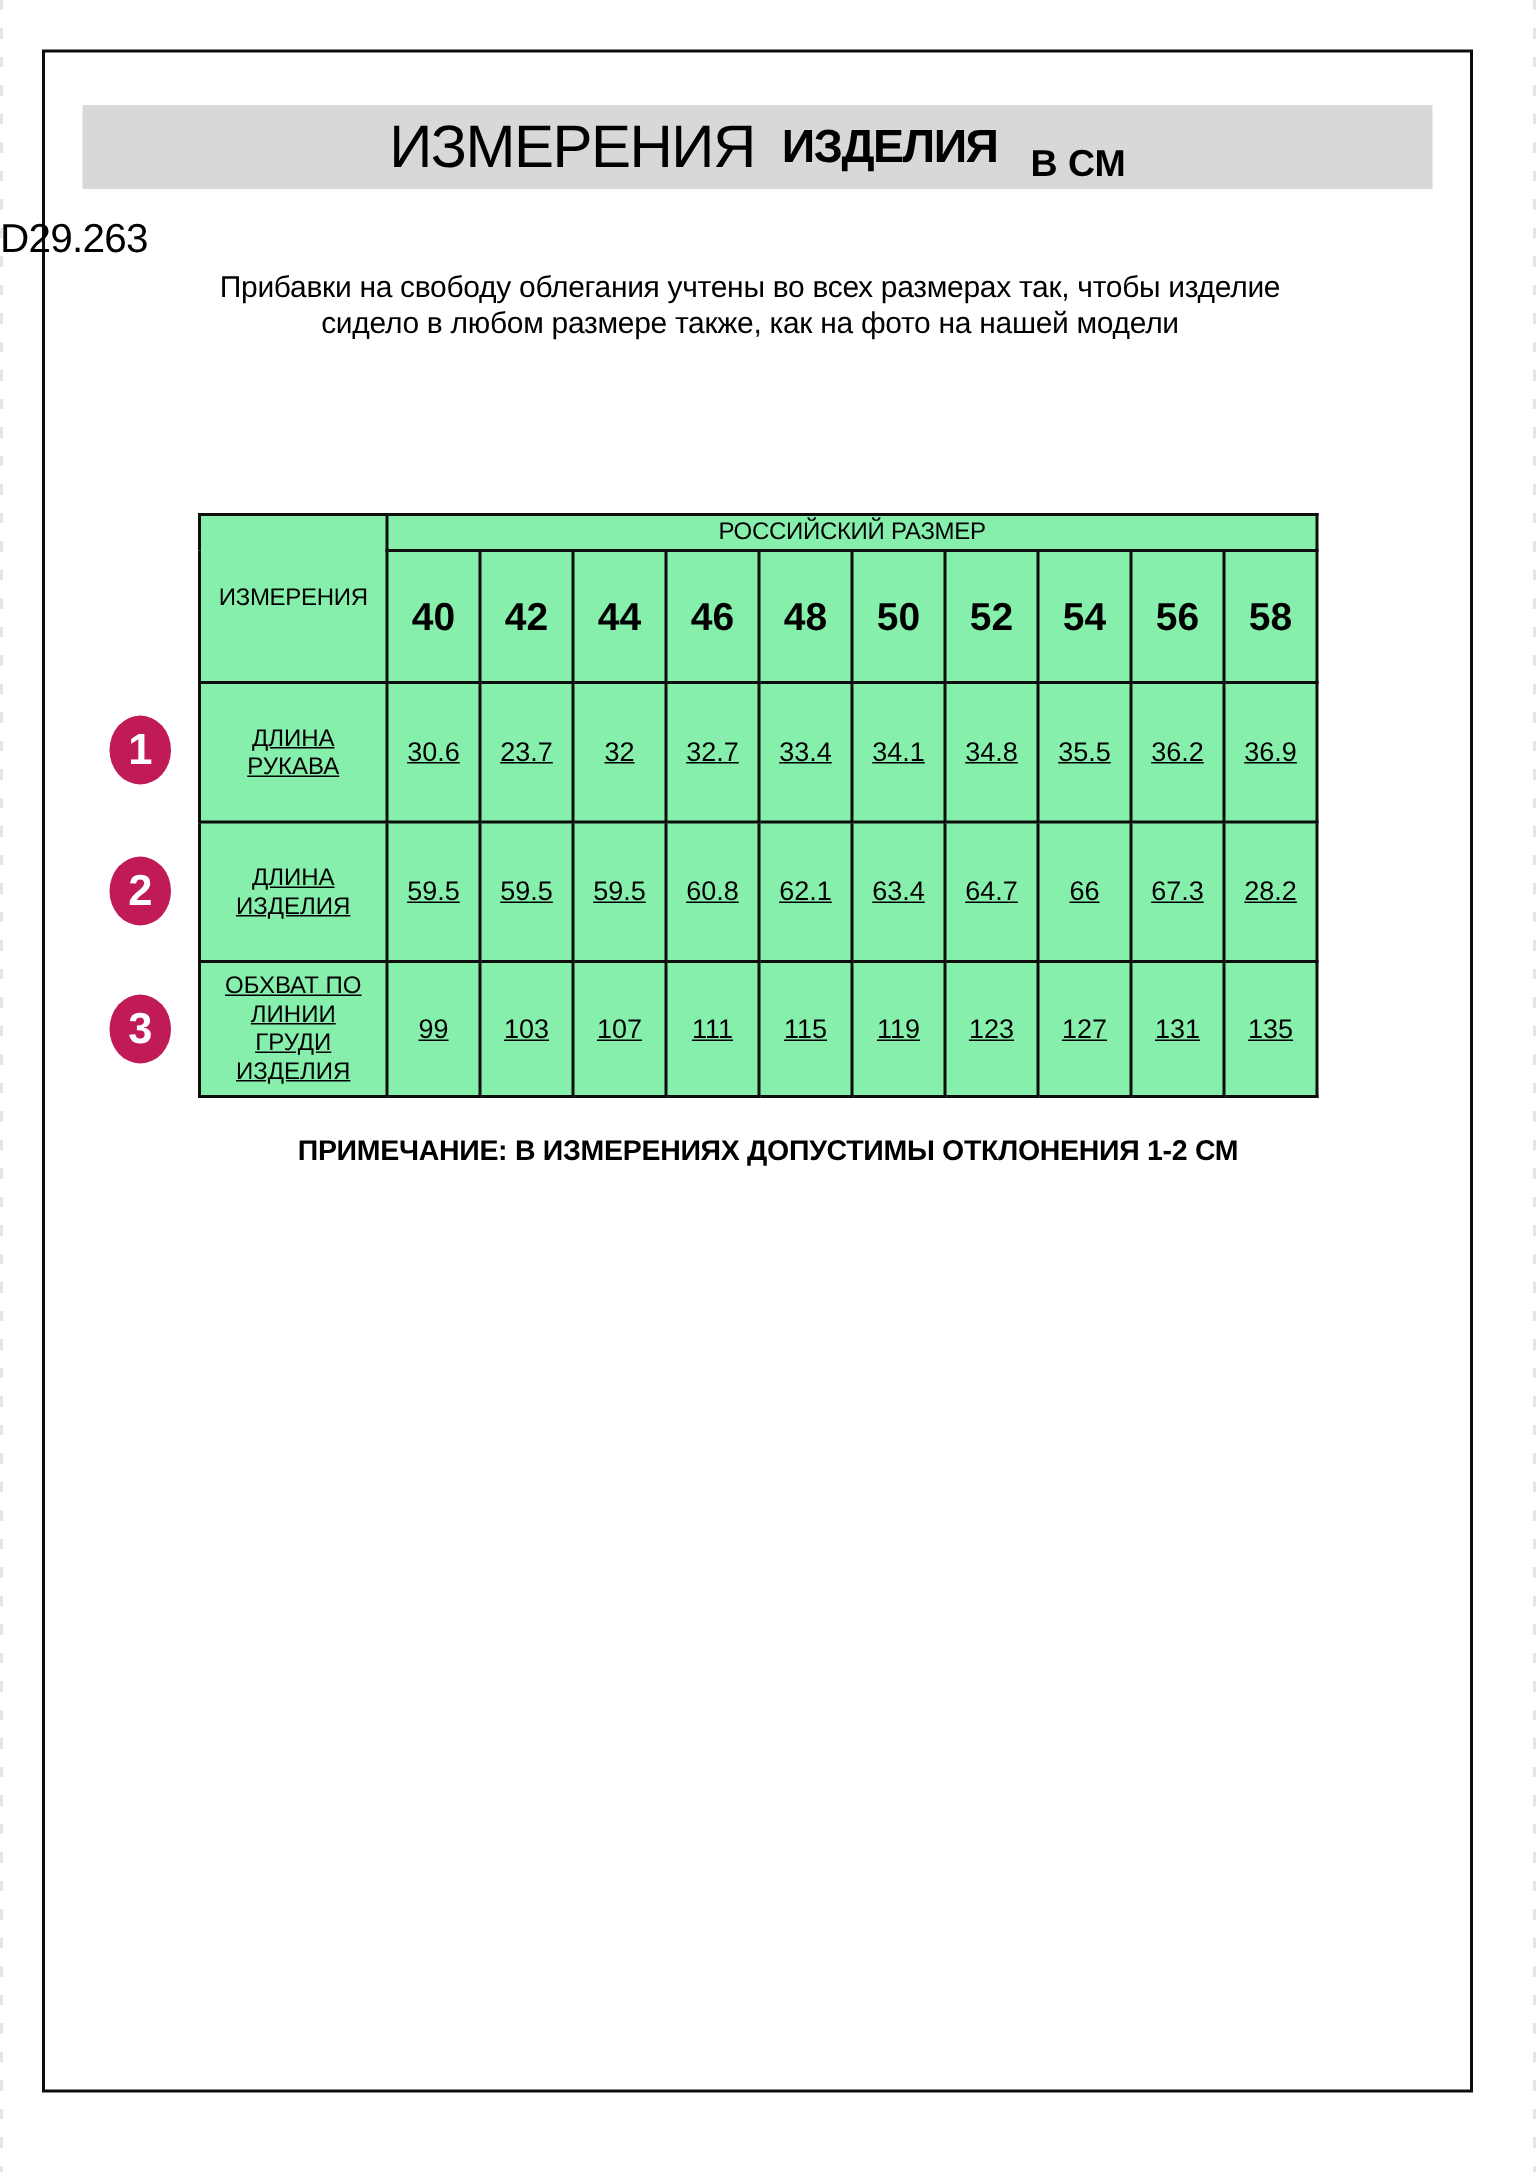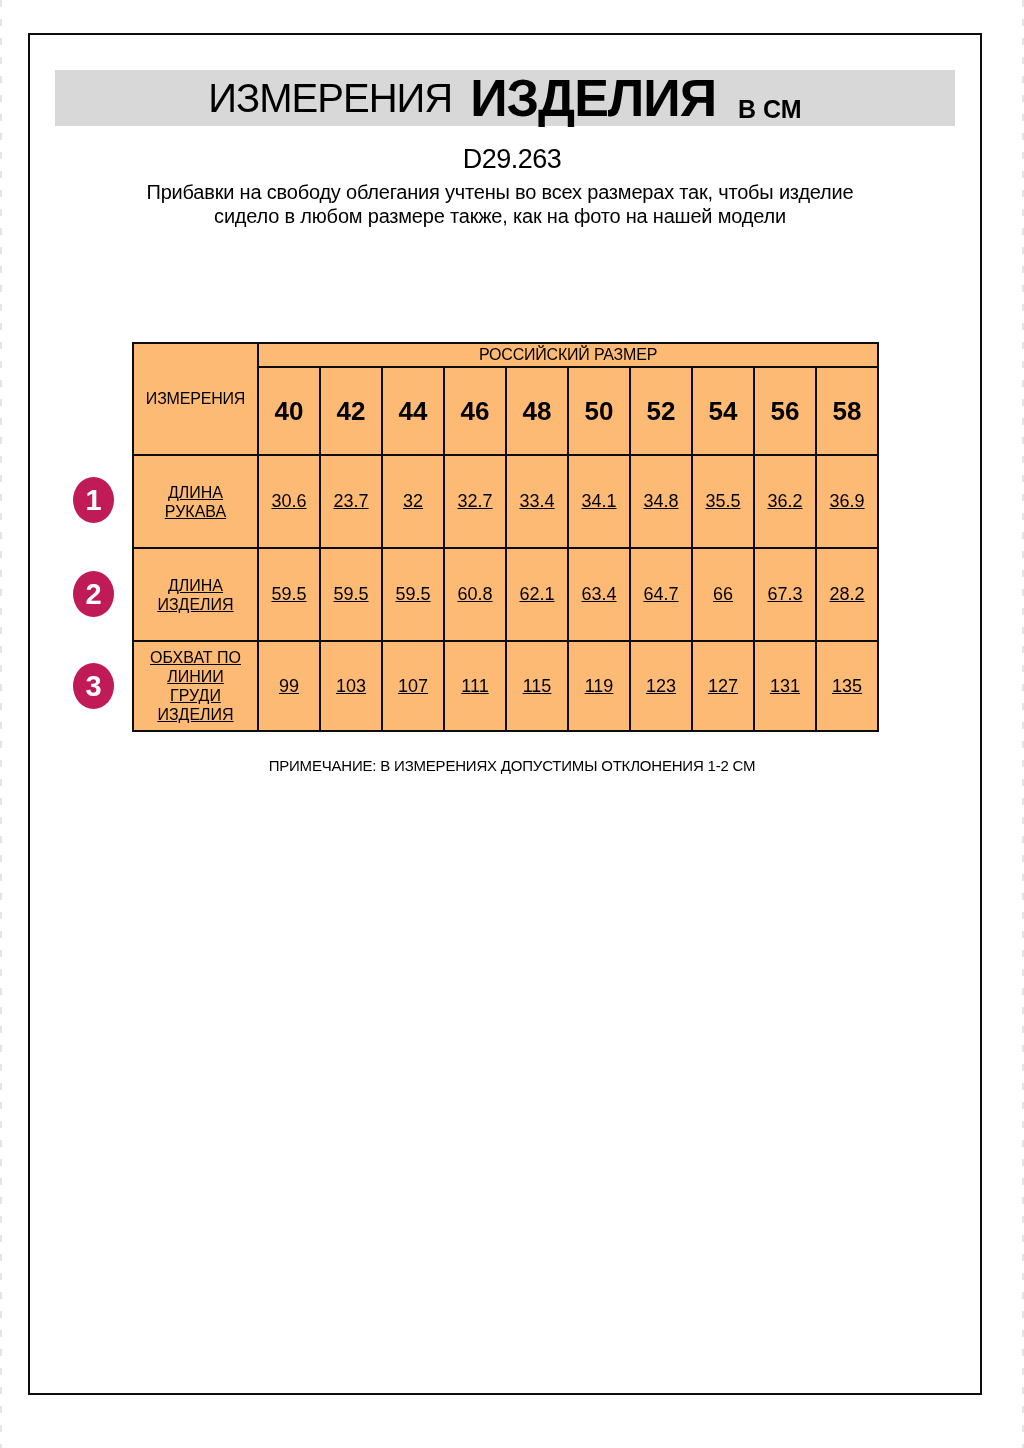--- a/index.html
+++ b/index.html
@@ -39,30 +39,30 @@
     width:900px;height:56px;
     background:var(--banner-bg);
     display:flex;align-items:center;justify-content:center;
     gap:18px;
     white-space:nowrap;
   }
   .banner .t1{
     font-size:40px;font-weight:500;letter-spacing:-1px;
   }
   .banner .t2{
-    font-size:52px;font-weight:700;letter-spacing:-1px;
+    font-size:31px;font-weight:700;letter-spacing:-1px;
   }
   .banner .t3{
     font-size:25px;font-weight:600;margin-left:4px;padding-top:6px;margin-top:16px;
   }
 
   .product-code{
     position:absolute;
     left:0;top:144px;width:1024px;
-    text-align:center;
+    text-align:left;
     font-size:27px;font-weight:500;letter-spacing:-.5px;
   }
 
   .description{
     position:absolute;
     left:120px;top:180px;width:760px;
     text-align:center;
     font-size:20px;line-height:24px;
     letter-spacing:-.2px;
   }
@@ -70,21 +70,21 @@
   .size-table{
     position:absolute;
     left:132px;top:342px;
     border-collapse:collapse;
     table-layout:fixed;
     width:745px;
   }
   .size-table th,.size-table td{
     border:2px solid var(--line);
     text-align:center;vertical-align:middle;
-    background:#fdba74;
+    background:#86efac;
   }
   .size-table .group-row th{height:24px;font-size:16px;font-weight:400;letter-spacing:-.2px;}
   .size-table .sizes-row th{height:88px;font-size:26px;font-weight:700;}
   .size-table .corner{font-size:17px;font-weight:400;}
   .size-table td.row-label{
     font-size:16px;line-height:19px;font-weight:400;
     padding:0 14px;
   }
   .size-table td.val{font-size:18px;font-weight:400;}
   .size-table tr.data-row{height:93px;text-decoration:underline;}
@@ -100,21 +100,21 @@
     color:#fff;font-size:29px;font-weight:700;
   }
   .num-circle.c1{top:477px;}
   .num-circle.c2{top:571px;}
   .num-circle.c3{top:663px;}
 
   .note{
     position:absolute;
     left:0;top:757px;width:1024px;
     text-align:center;
-    font-size:15px;font-weight:400;letter-spacing:-.2px;
+    font-size:19px;font-weight:700;letter-spacing:-.2px;
   }
 </style>
 </head>
 <body>
 
 <div class="edge-dashes left"></div>
 <div class="edge-dashes right"></div>
 
 <div class="sheet-frame"></div>
 

